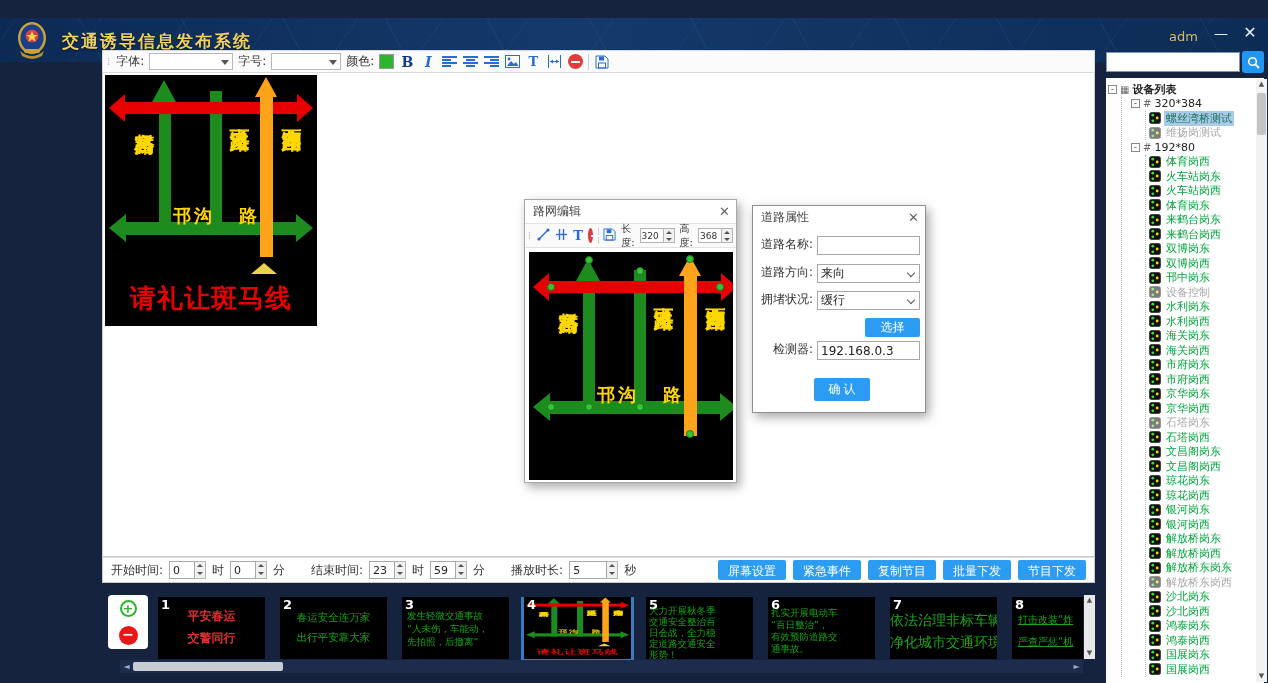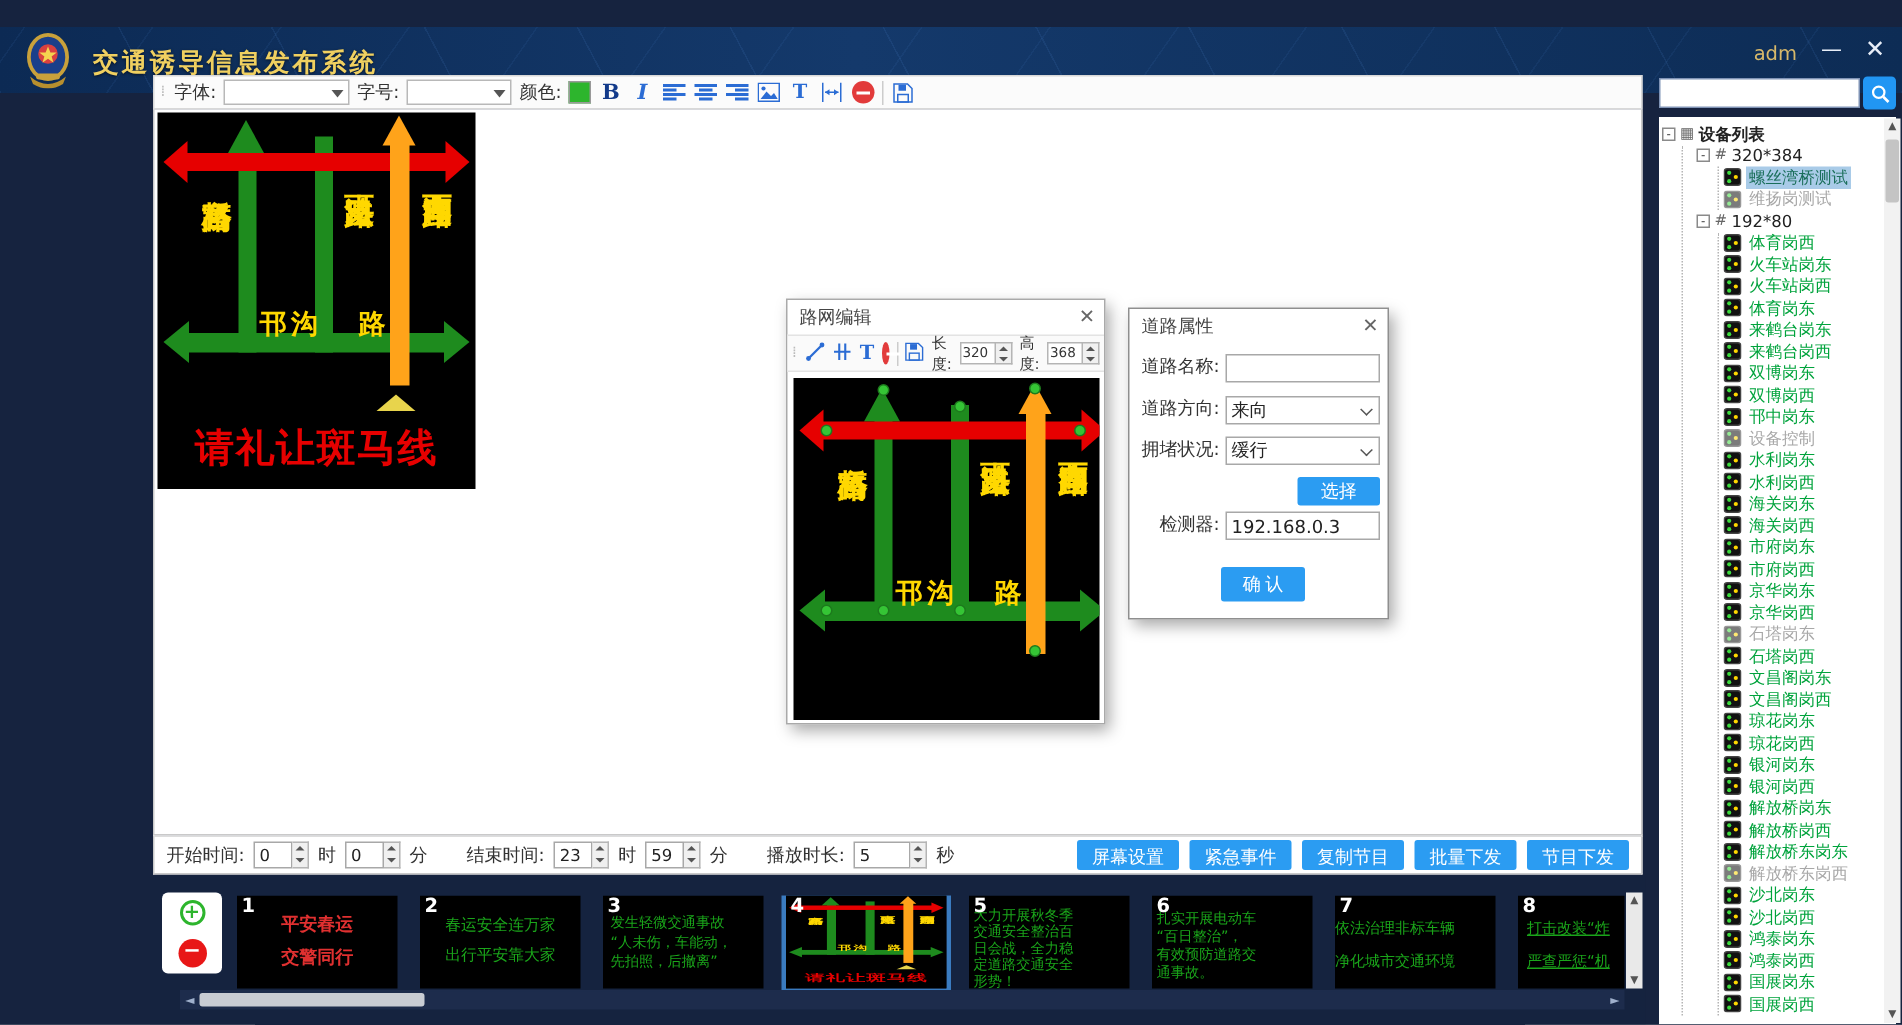--- a/index.html
+++ b/index.html
@@ -115,21 +115,21 @@
   .thumb{position:relative;width:107px;height:62px;background:#000;flex:0 0 auto;overflow:hidden;}
   .thumb.selected{outline:3px solid #3a7bbf;}
   .t-num{position:absolute;left:3px;top:0px;color:#fff;font-size:13px;font-weight:bold;z-index:5;}
   .t-body{position:absolute;left:0;top:0;width:100%;height:100%;}
   .pline{white-space:nowrap;}
   .p1 .t-body{padding-top:8px;text-align:center;font-size:12px;line-height:22px;font-weight:bold;}
   .p2 .t-body{padding-top:10px;text-align:center;font-size:10.5px;line-height:20px;}
   .p3 .t-body{padding:12px 0 0 5px;font-size:9.5px;line-height:13px;}
   .p5 .t-body{padding:8px 0 0 3px;font-size:9.5px;line-height:11px;}
   .p6 .t-body{padding:10px 0 0 3px;font-size:9.5px;line-height:12px;}
-  .p7 .t-body{padding-top:12px;text-align:left;font-size:10px;line-height:22px;}
+  .p7 .t-body{padding-top:12px;text-align:center;font-size:14px;line-height:22px;}
   .p8 .t-body{padding:12px 0 0 6px;font-size:10px;line-height:22px;text-decoration:underline;}
   .mini-wrap{position:absolute;left:0;top:0;width:212px;height:251px;transform:scale(0.505,0.247);transform-origin:0 0;background:#000;}
   .hscroll{position:absolute;left:20px;top:76px;width:963px;height:13px;background:#1d2c4c;display:flex;align-items:center;}
   .hs-arrow{width:13px;color:#9fb0cc;font-size:8px;text-align:center;}
   .hs-track{flex:1;height:11px;background:#1d2c4c;position:relative;}
   .hs-thumb{position:absolute;left:0;top:1px;width:150px;height:9px;background:#c9cdd4;border-radius:2px;}
   .vscroll{position:absolute;right:2px;top:11px;width:11px;height:64px;background:#e9e9e9;display:flex;flex-direction:column;justify-content:space-between;}
   .vs-arrow{height:11px;color:#555;font-size:7px;text-align:center;line-height:11px;}
 
   

